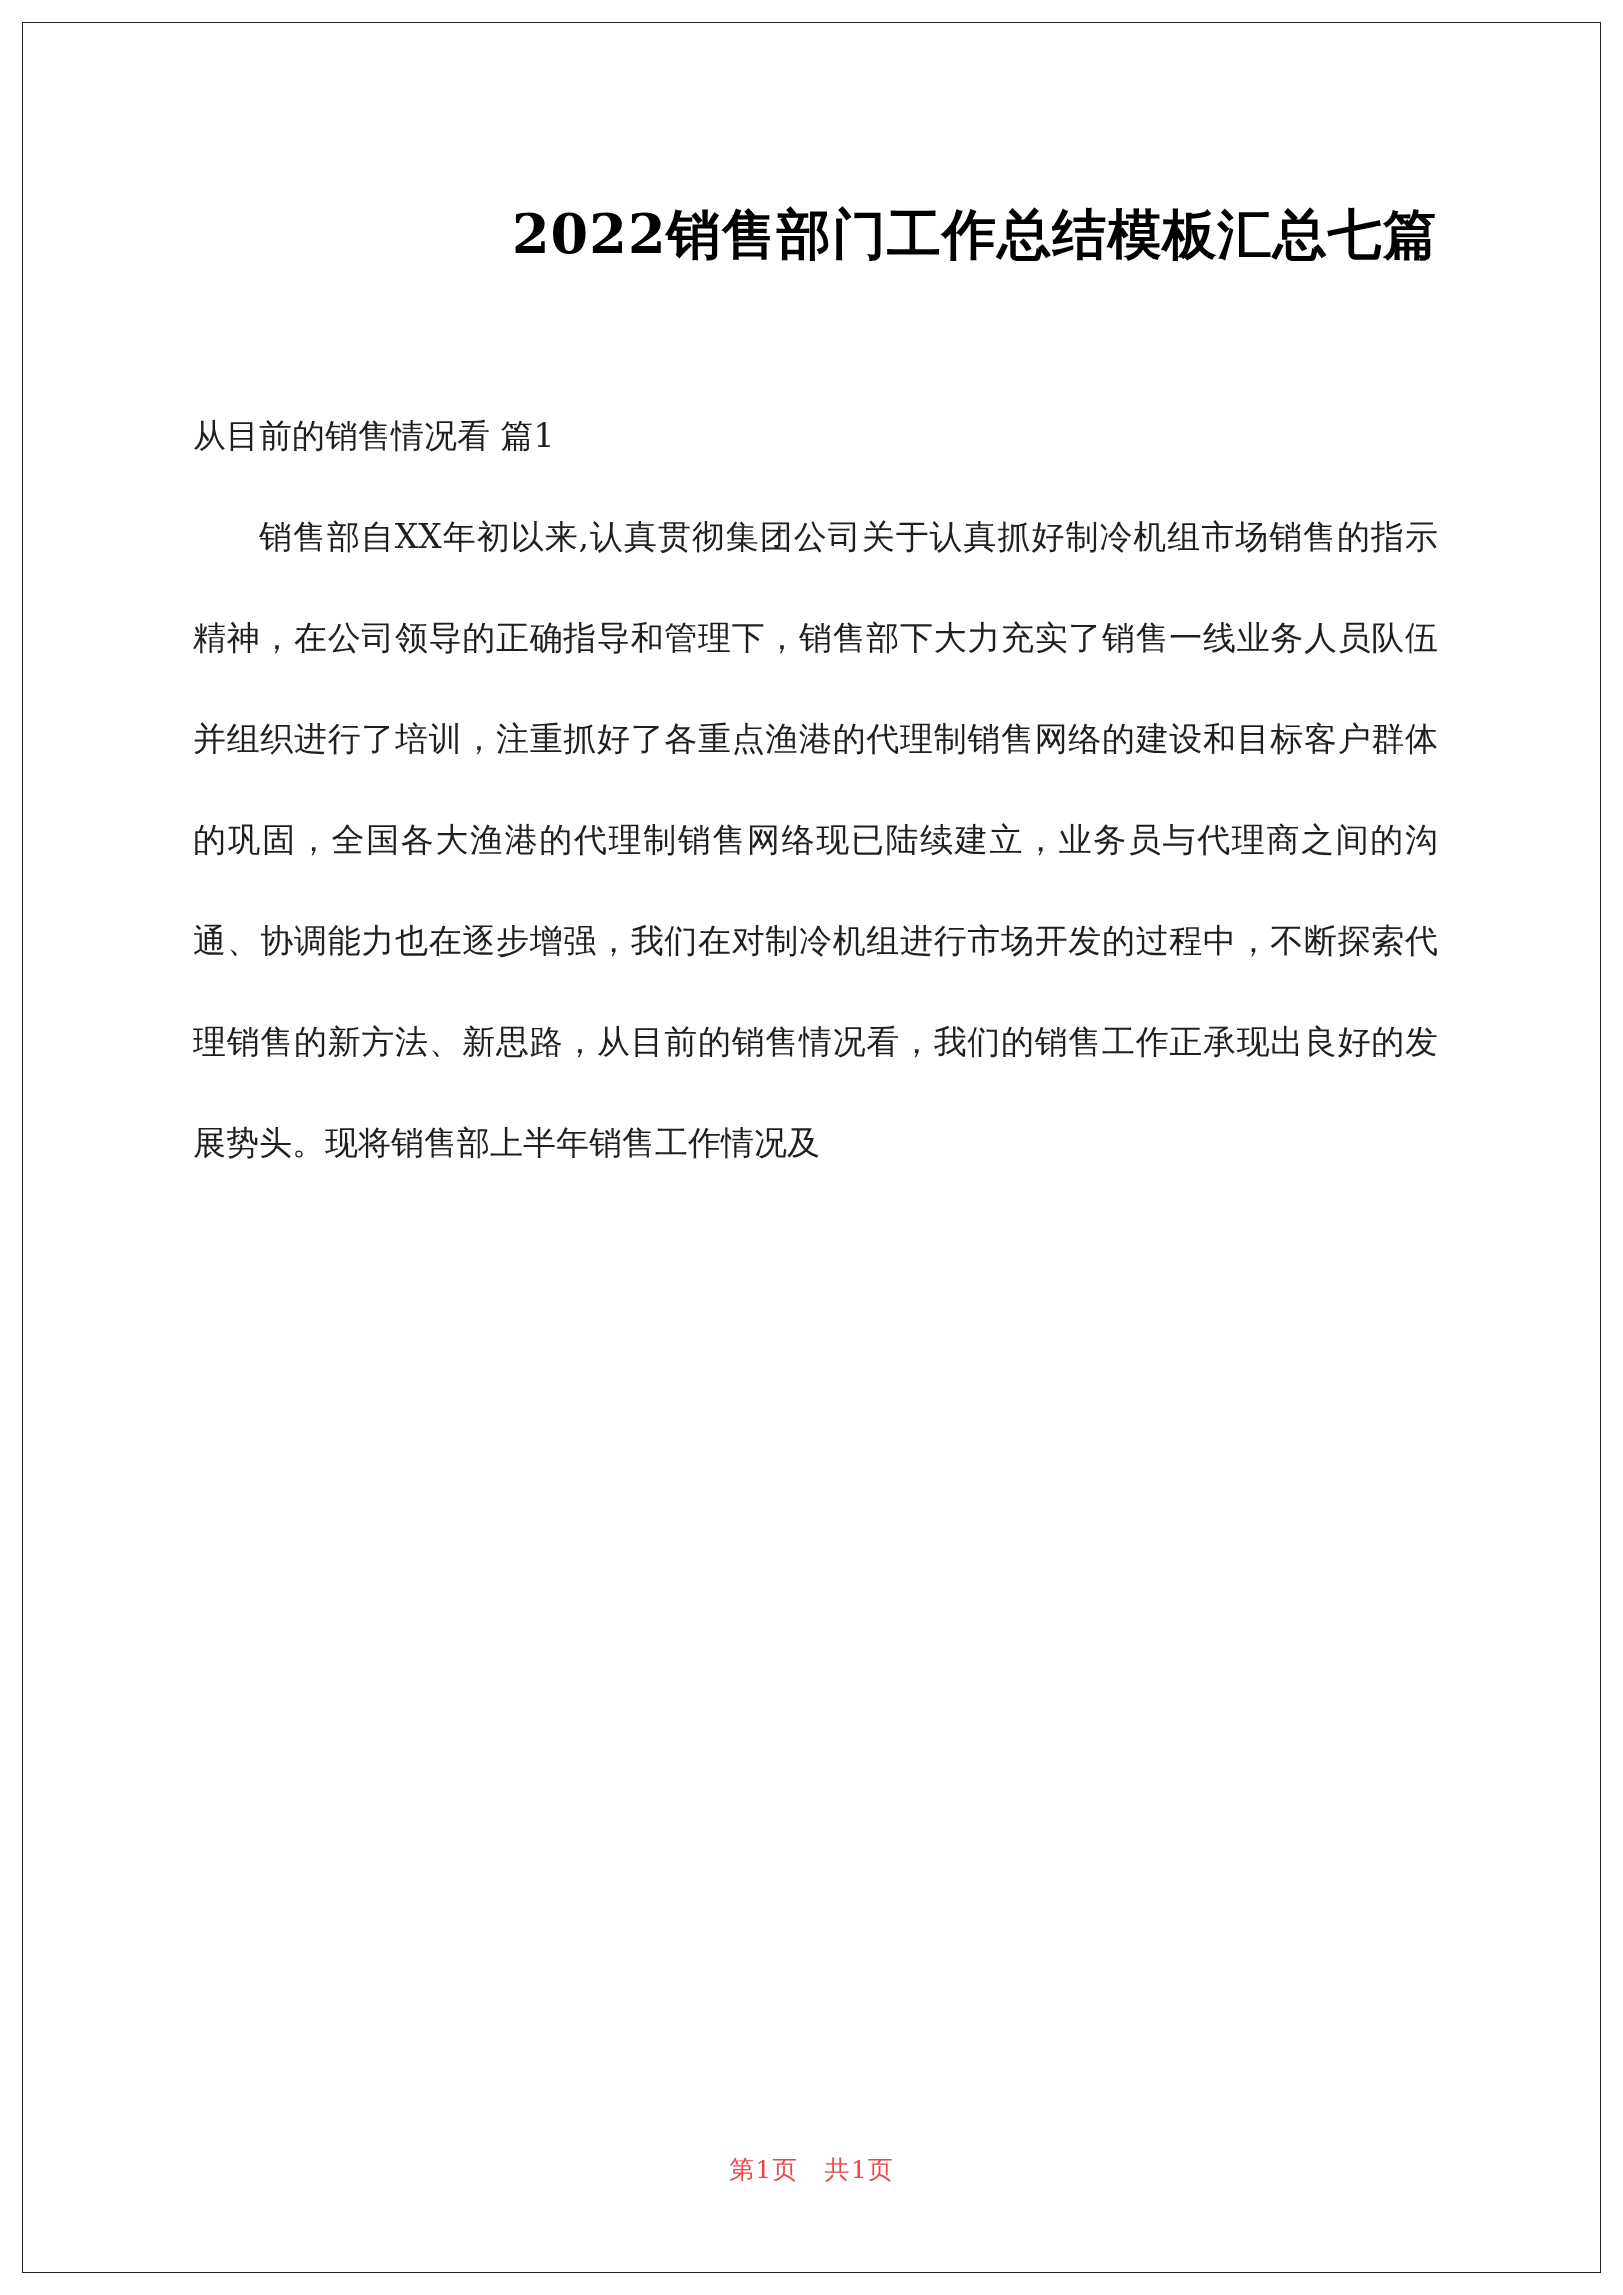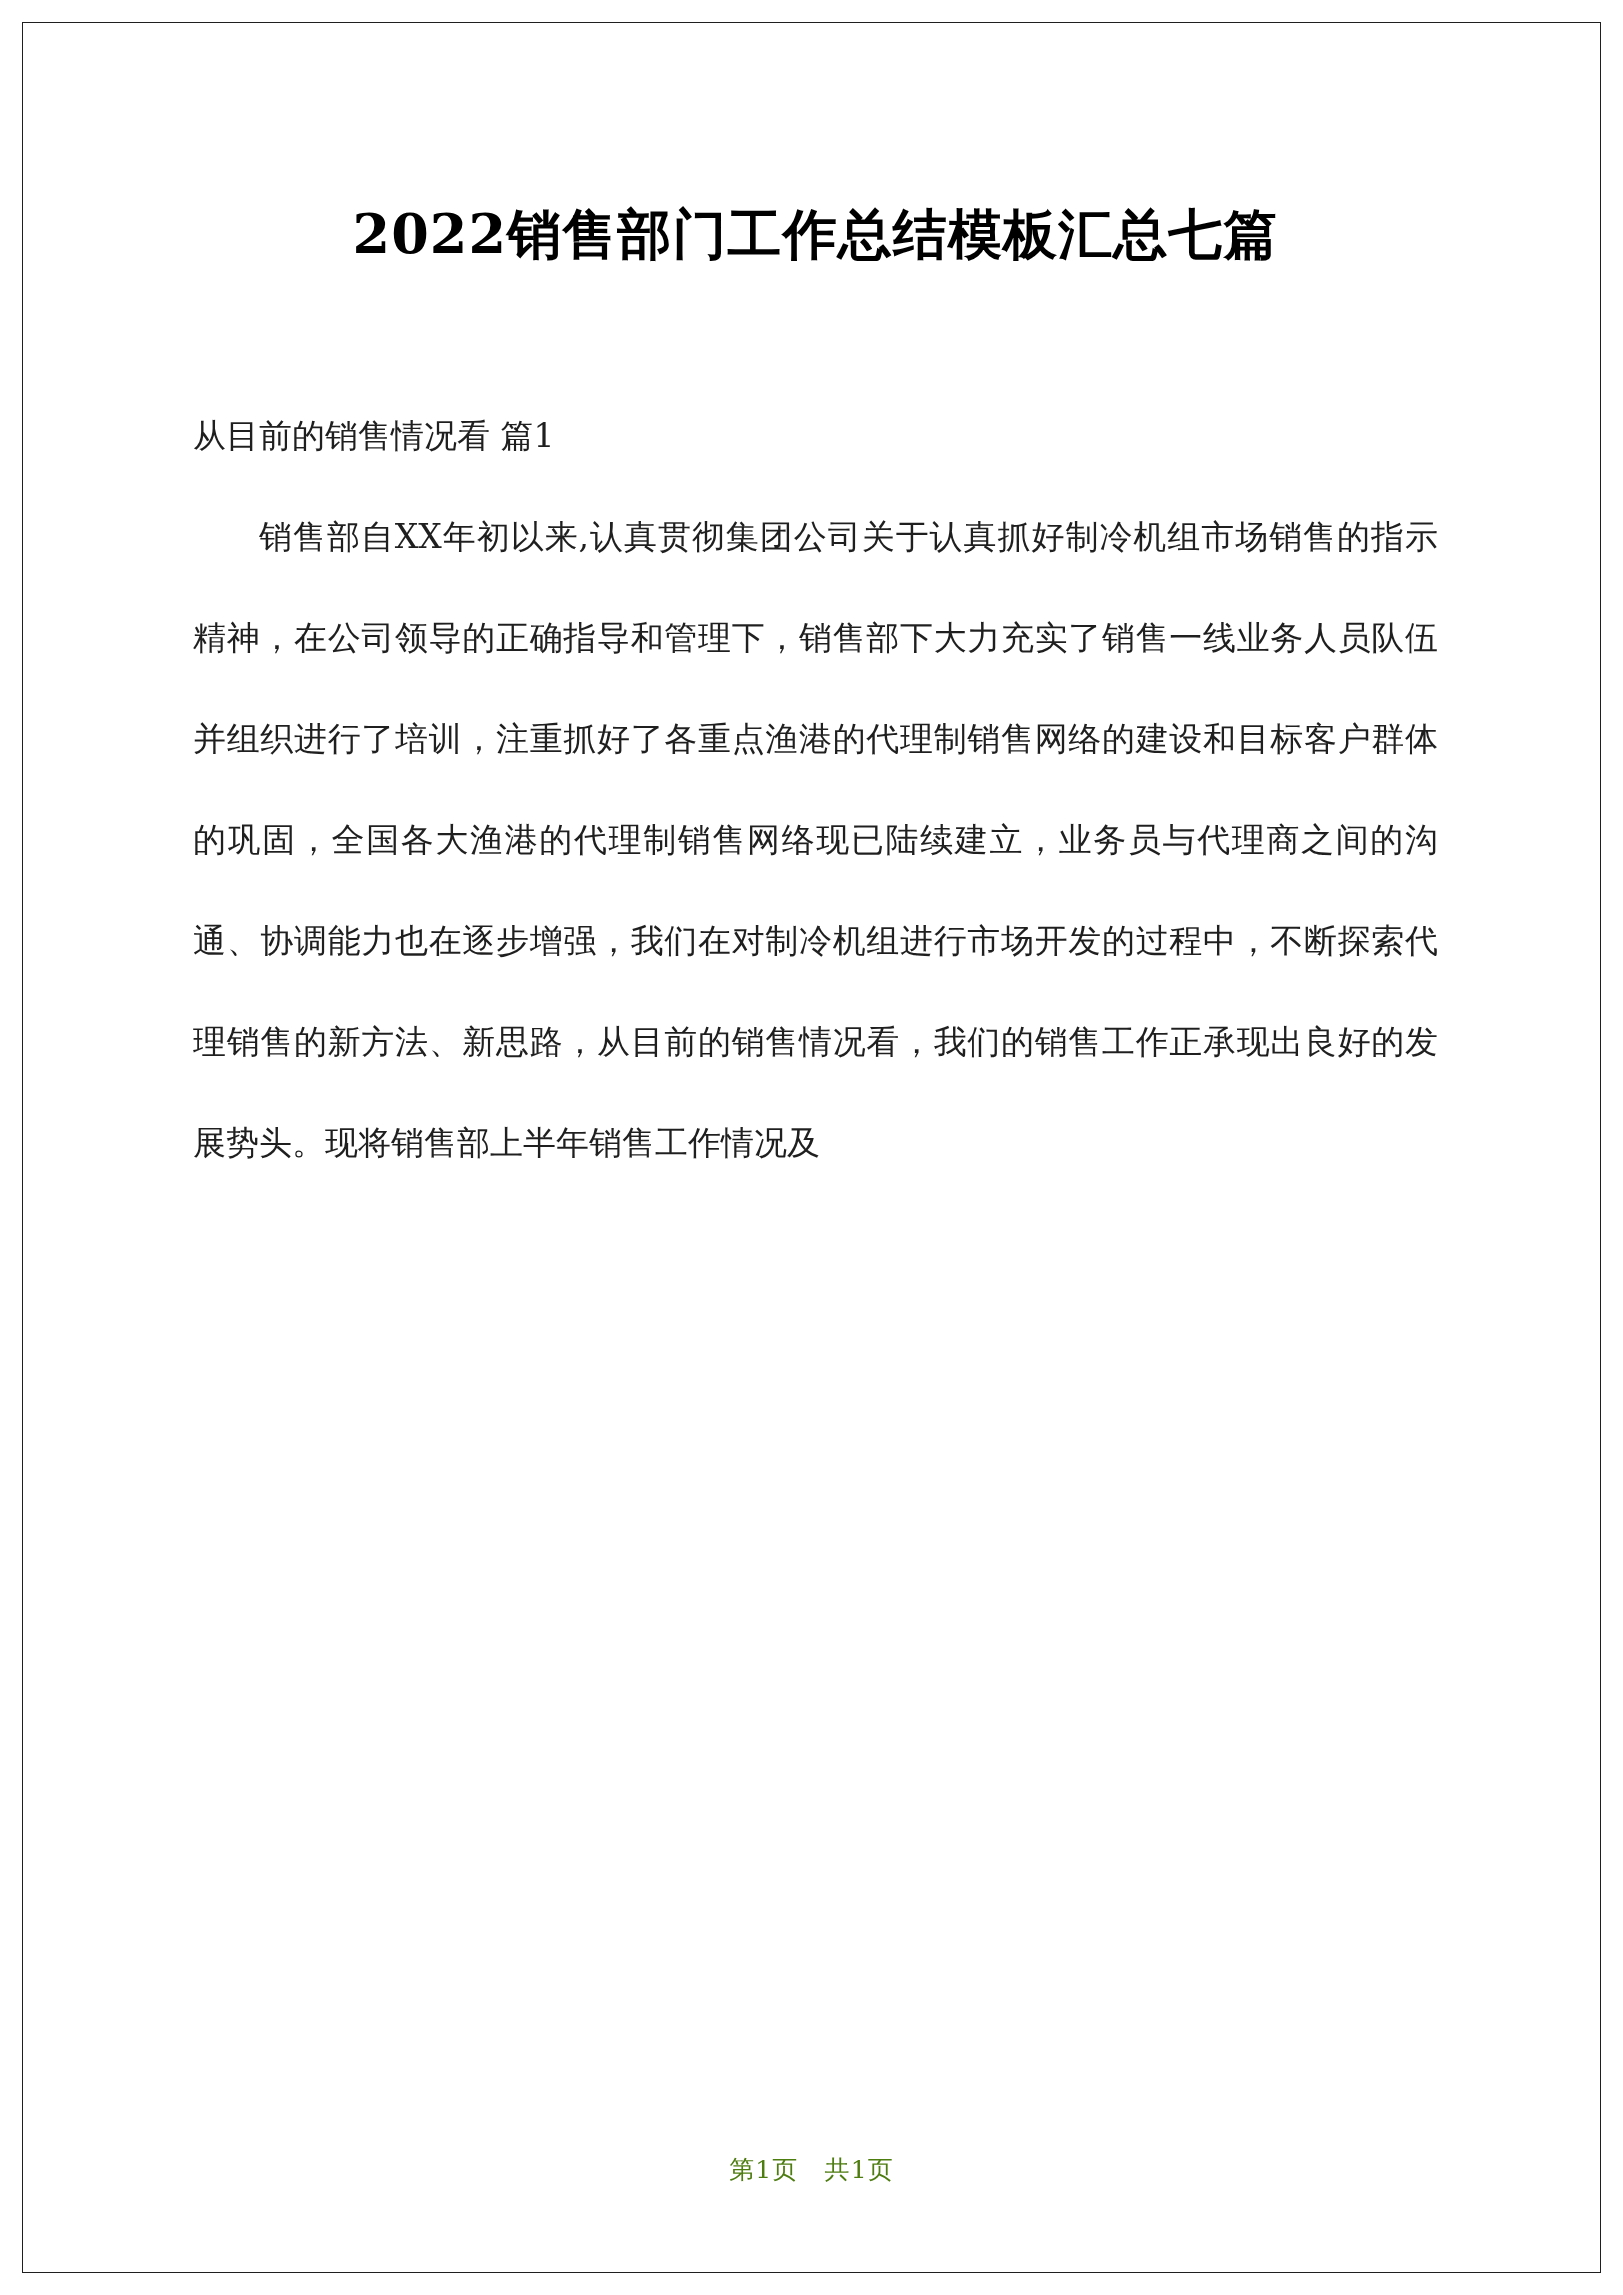--- a/index.html
+++ b/index.html
@@ -27,21 +27,21 @@
   .content {
     position: absolute;
     left: 193px;
     right: 185px;
     top: 202px;
     color: #1f1f1f;
   }
   .doc-title {
     font-size: 54px;
     font-weight: bold;
-    text-align: center;
+    text-align: right;
     color: #000000;
     margin: 0 0 84px 0;
     line-height: 1.2;
     letter-spacing: 1.1px;
   }
   .para {
     font-size: 33px;
     line-height: 101px;
     text-align: justify;
     margin: 0;
@@ -53,21 +53,21 @@
   .para.gap-top {
     margin-top: 118px;
   }
   .footer {
     position: absolute;
     bottom: 109px;
     left: 0;
     width: 100%;
     text-align: center;
     font-size: 25px;
-    color: #4d7c0f;
+    color: #ef4444;
     letter-spacing: 1.1px;
   }
 </style>
 </head>
 <body>
 
 <div class="page">
   <div class="frame"></div>
 
   <div class="content">

